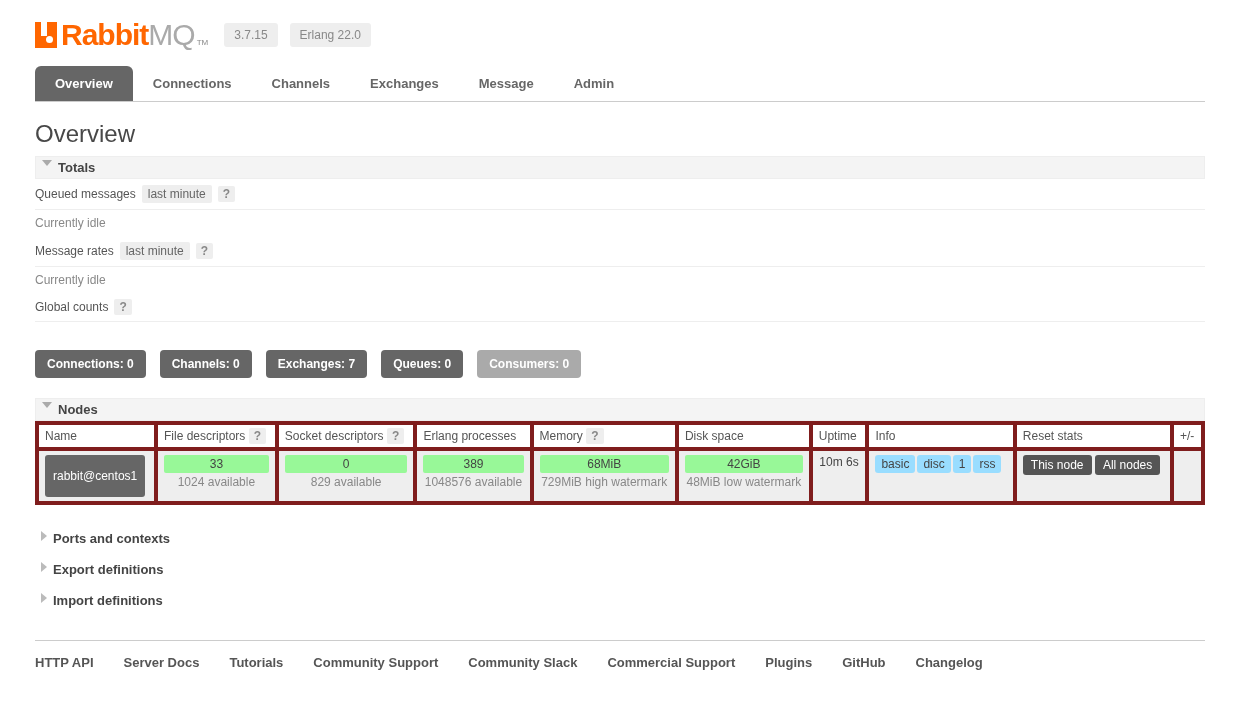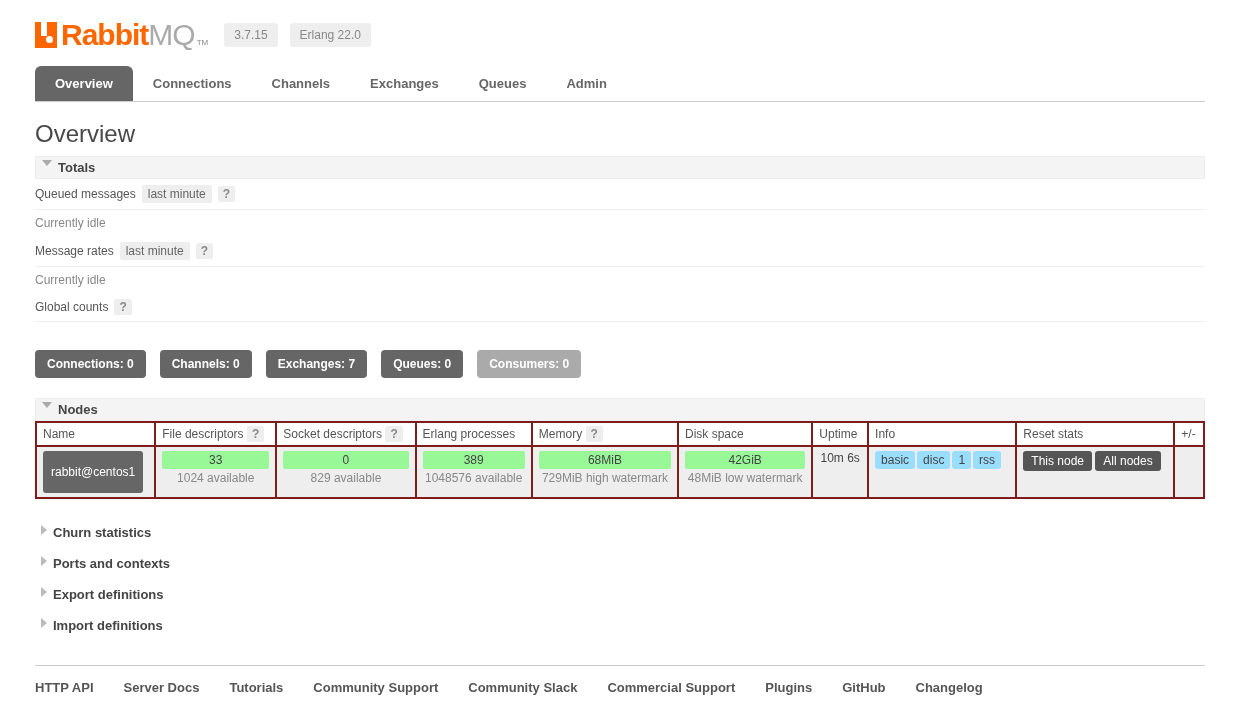--- a/index.html
+++ b/index.html
@@ -23,21 +23,21 @@
   .tri.down { border-left:5px solid transparent; border-right:5px solid transparent; border-top:6px solid #aaa; }
   .tri.right { border-top:5px solid transparent; border-bottom:5px solid transparent; border-left:6px solid #bbb; }
   .subrow { padding:6px 0; border-bottom:1px solid #eee; font-size:12px; color:#555; display:flex; align-items:center; gap:6px; }
   .tag { background:#eee; padding:2px 6px; border-radius:2px; color:#666; }
   .help { background:#eee; padding:1px 5px; border-radius:2px; color:#888; font-weight:bold; cursor:pointer; }
   .muted { color:#888; padding:6px 0; }
   .counts { display:flex; gap:14px; margin:28px 0 20px 0; }
   .count-btn { background:#666; color:#fff; padding:7px 12px; border-radius:4px; font-weight:bold; font-size:12px; cursor:pointer; }
   .count-btn.dis { background:#aaa; }
   table.nodes { width:100%; border-collapse:collapse; font-size:12px; margin-bottom:4px; }
-  table.nodes th, table.nodes td { border:2px solid #7f1d1d; padding:4px 6px; text-align:left; vertical-align:top; }
+  table.nodes th, table.nodes td { border:4px solid #7f1d1d; padding:4px 6px; text-align:left; vertical-align:top; }
   table.nodes th { background:#fff; font-weight:normal; color:#555; }
   table.nodes td { background:#eee; }
   .node-name { background:#666; color:#fff; padding:14px 8px; border-radius:3px; display:inline-block; }
   .bar { background:#98f898; text-align:center; padding:2px 0; border-radius:2px; }
   .sub { color:#888; text-align:center; display:block; margin-top:2px; font-size:12px; }
   .chip { background:#9df; padding:2px 6px; border-radius:3px; margin-right:2px; display:inline-block; }
   .btn-dark { background:#555; color:#fff; padding:3px 8px; border-radius:3px; display:inline-block; cursor:pointer; font-size:12px; }
   .collapsed-sections { margin-top:18px; }
   .collapsed-sections .section-head { padding:8px 0; }
   .footer { border-top:1px solid #ccc; padding:14px 0; margin-top:24px; display:flex; gap:30px; font-weight:bold; font-size:13px; color:#555; }
@@ -55,21 +55,21 @@
   <span class="tm">TM</span>
   <span class="pill">3.7.15</span>
   <span class="pill">Erlang 22.0</span>
 </div>
 
 <div class="tabs">
   <div class="tab active">Overview</div>
   <div class="tab">Connections</div>
   <div class="tab">Channels</div>
   <div class="tab">Exchanges</div>
-  <div class="tab">Queues</div>
+  <div class="tab">Message</div>
   <div class="tab">Admin</div>
 </div>
 
 <h1>Overview</h1>
 
 <div class="section-head">
   <span class="tri down"></span>
   <span>Totals</span>
 </div>
 
@@ -150,24 +150,20 @@
       <span class="btn-dark">All nodes</span>
     </td>
     <td></td>
   </tr>
 </tbody>
   </table>
 
 <div class="collapsed-sections">
   <div class="section-head collapsed">
       <span class="tri right"></span>
-      <span>Churn statistics</span>
-    </div>
-  <div class="section-head collapsed">
-      <span class="tri right"></span>
       <span>Ports and contexts</span>
     </div>
   <div class="section-head collapsed">
       <span class="tri right"></span>
       <span>Export definitions</span>
     </div>
   <div class="section-head collapsed">
       <span class="tri right"></span>
       <span>Import definitions</span>
     </div>

